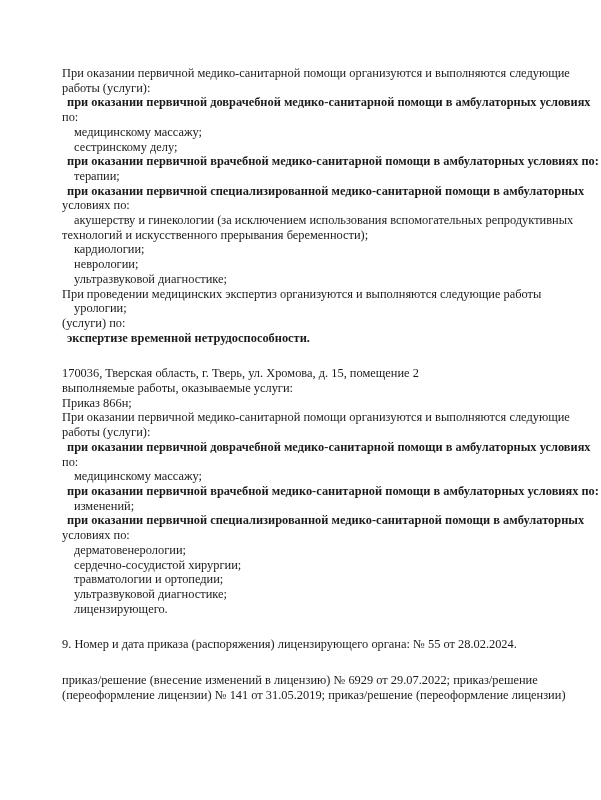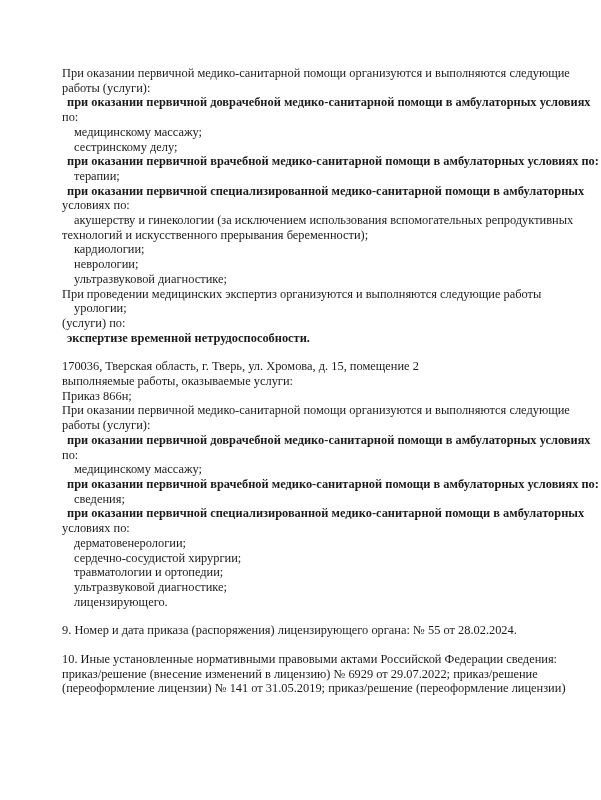--- a/index.html
+++ b/index.html
@@ -23,21 +23,21 @@
     font-family: "Liberation Serif", "DejaVu Serif", serif;
     font-size: 12.4px;
     line-height: 14.7px;
     color: #1b1b1b;
     -webkit-font-smoothing: antialiased;
   }
   .block {
     margin: 0;
   }
   .block + .block {
-    margin-top: 14px; 
+    margin-top: 21px; 
   }
   .line {
     white-space: pre;
     min-height: 14.7px;
   }
   .i0 { padding-left: 0; }
   .i1 { padding-left: 5px; font-weight: bold; }
   .i2 { padding-left: 12px; }
 </style>
 </head>
@@ -70,31 +70,30 @@
       <div class="block">
         <div class="line i0">170036, Тверская область, г. Тверь, ул. Хромова, д. 15, помещение 2</div>
         <div class="line i0">выполняемые работы, оказываемые услуги:</div>
         <div class="line i0">Приказ 866н;</div>
         <div class="line i0">При оказании первичной медико-санитарной помощи организуются и выполняются следующие</div>
         <div class="line i0">работы (услуги):</div>
         <div class="line i1">при оказании первичной доврачебной медико-санитарной помощи в амбулаторных условиях</div>
         <div class="line i0">по:</div>
         <div class="line i2">медицинскому массажу;</div>
         <div class="line i1">при оказании первичной врачебной медико-санитарной помощи в амбулаторных условиях по:</div>
-        <div class="line i2">сведения;</div>
+        <div class="line i2">изменений;</div>
         <div class="line i1">при оказании первичной специализированной медико-санитарной помощи в амбулаторных</div>
         <div class="line i0">условиях по:</div>
         <div class="line i2">дерматовенерологии;</div>
         <div class="line i2">сердечно-сосудистой хирургии;</div>
         <div class="line i2">травматологии и ортопедии;</div>
         <div class="line i2">ультразвуковой диагностике;</div>
         <div class="line i2">лицензирующего.</div>
       </div>
       <div class="block">
         <div class="line i0">9. Номер и дата приказа (распоряжения) лицензирующего органа: № 55 от 28.02.2024.</div>
       </div>
       <div class="block">
-        <div class="line i0">10. Иные установленные нормативными правовыми актами Российской Федерации сведения:</div>
         <div class="line i0">приказ/решение (внесение изменений в лицензию) № 6929 от 29.07.2022; приказ/решение</div>
         <div class="line i0">(переоформление лицензии) № 141 от 31.05.2019; приказ/решение (переоформление лицензии)</div>
       </div>
     </div>
 </div>
 
 </body></html>

